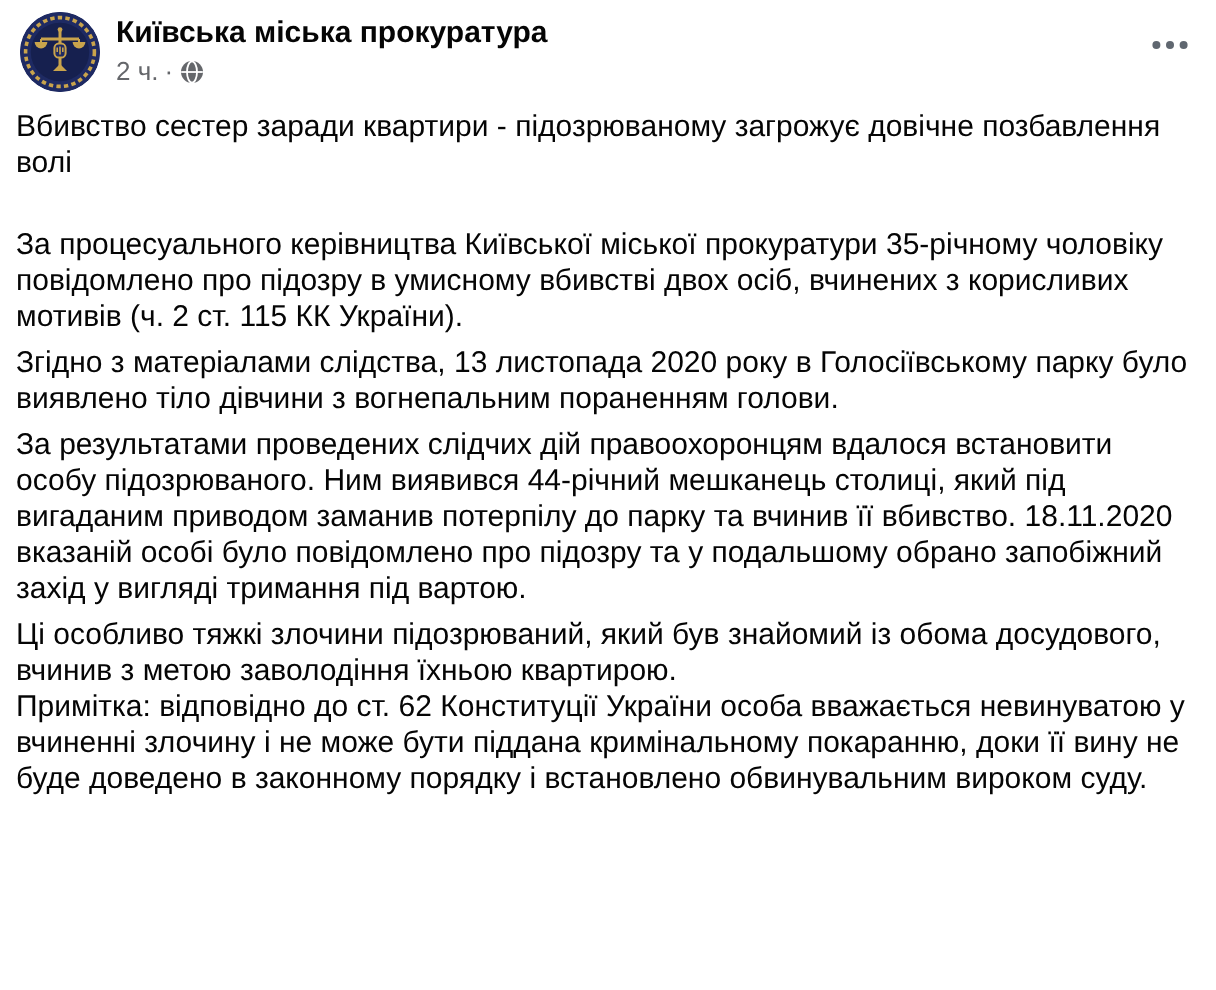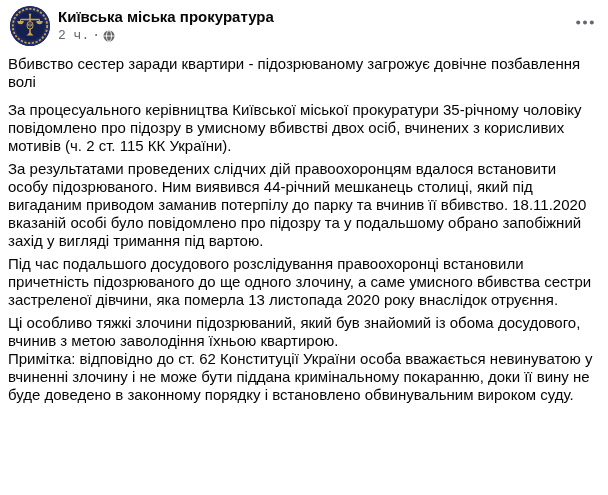--- a/index.html
+++ b/index.html
@@ -18,38 +18,38 @@
     background:#1e2a63; cursor:pointer; overflow:hidden;
   }
   .avatar svg { display:block; width:40px; height:40px; }
   .header-info { margin-left:8px; padding-top:2px; min-width:0; }
   .page-name {
     font-size:15px; font-weight:700; color:#050505; line-height:18px;
     cursor:pointer; white-space:nowrap;
   }
   .post-meta {
     display:flex; align-items:center; gap:3px;
-    margin-top:2px; font-size:13px; color:#65676b; line-height:16px;font-family:Liberation Mono, monospace;
+    margin-top:2px; font-size:13px; color:#65676b; line-height:16px;
   }
   .post-meta .ts { cursor:pointer; }
   .post-meta .sep { color:#65676b; }
   .globe { display:inline-flex; }
   .globe svg { display:block; }
   .menu-btn {
     margin-left:auto; margin-top:8px; padding:6px 2px;
     border-radius:4px; cursor:pointer; display:flex; align-items:center;
   }
 
   
   .post-body {
     padding:9px 12px 0 8px;
     font-size:15px; line-height:18px; color:#050505;
   }
   .post-body p { margin:0 0 5px 0; }
-  .post-body p.title-line { margin-bottom:10px; }
+  .post-body p.title-line { margin-bottom:23px; }
   .post-body p.joined { margin-bottom:0; }
 </style>
 </head>
 <body>
 
 <div class="post">
 
   <div class="post-header">
 
     <div class="avatar">
@@ -89,20 +89,20 @@
         <circle cx="2.2" cy="2.5" r="2" fill="#606770"></circle>
         <circle cx="9" cy="2.5" r="2" fill="#606770"></circle>
         <circle cx="15.8" cy="2.5" r="2" fill="#606770"></circle>
       </svg>
     </div>
   </div>
 
   <div class="post-body">
     <p class="title-line">Вбивство сестер заради квартири - підозрюваному загрожує довічне позбавлення волі</p>
     <p>За процесуального керівництва Київської міської прокуратури 35-річному чоловіку повідомлено про підозру в умисному вбивстві двох осіб, вчинених з корисливих мотивів (ч. 2 ст. 115 КК України).</p>
+    <p>Згідно з матеріалами слідства, 13 листопада 2020 року в Голосіївському парку було виявлено тіло дівчини з вогнепальним пораненням голови.</p>
     <p>За результатами проведених слідчих дій правоохоронцям вдалося встановити особу підозрюваного. Ним виявився 44-річний мешканець столиці, який під вигаданим приводом заманив потерпілу до парку та вчинив її вбивство. 18.11.2020 вказаній особі було повідомлено про підозру та у подальшому обрано запобіжний захід у вигляді тримання під вартою.</p>
-    <p>Під час подальшого досудового розслідування правоохоронці встановили причетність підозрюваного до ще одного злочину, а саме умисного вбивства сестри застреленої дівчини, яка померла 13 листопада 2020 року внаслідок отруєння.</p>
     <p class="joined">Ці особливо тяжкі злочини підозрюваний, який був знайомий із обома досудового, вчинив з метою заволодіння їхньою квартирою.</p>
     <p>Примітка: відповідно до ст. 62 Конституції України особа вважається невинуватою у вчиненні злочину і не може бути піддана кримінальному покаранню, доки її вину не буде доведено в законному порядку і встановлено обвинувальним вироком суду.</p>
 
   </div>
 
 </div>
 
 </body></html>

